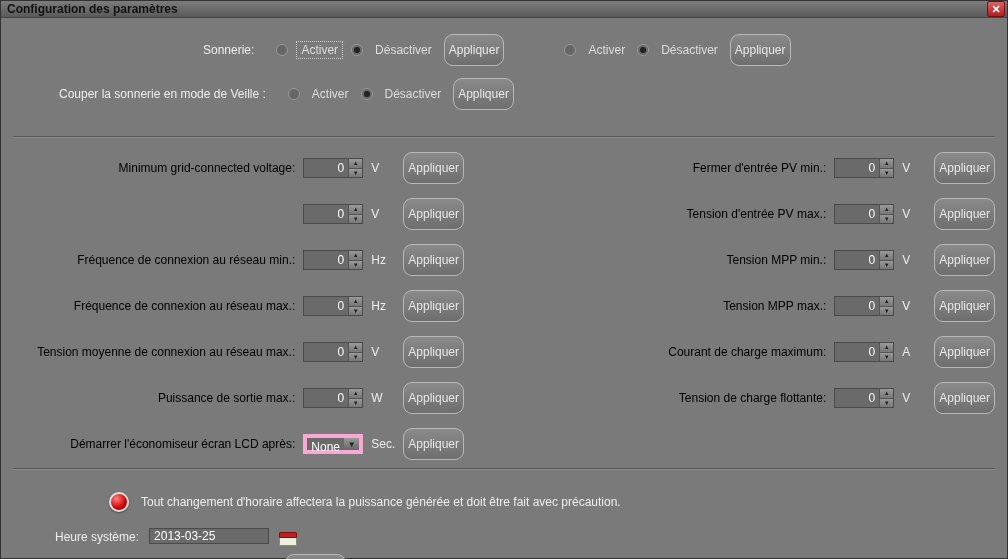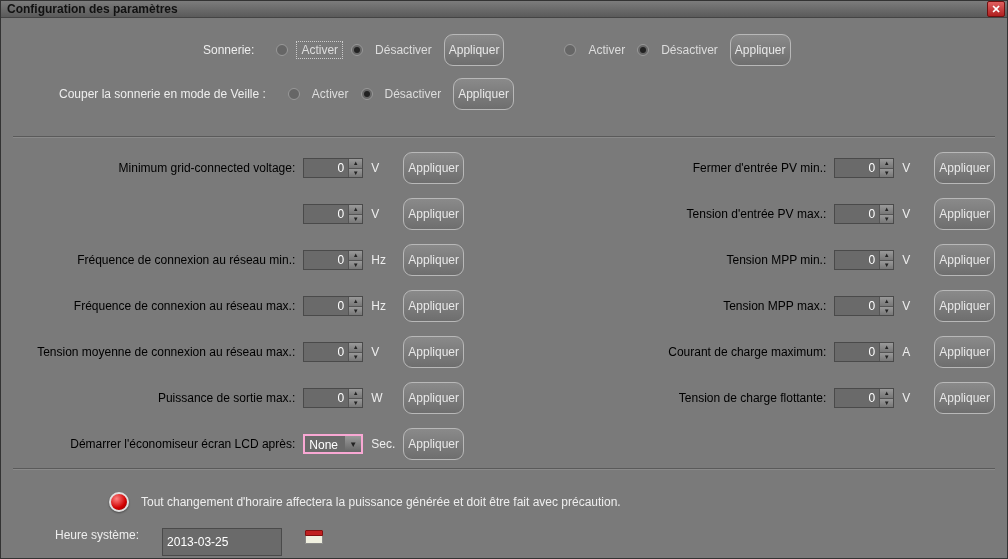--- a/index.html
+++ b/index.html
@@ -172,21 +172,21 @@
   .sp-up { border-bottom: 1px solid #555; }
   .unit {
     width: 24px;
     color: #eee;
   }
   .dropdown {
     width: 60px;
     height: 20px;
     display: flex;
     background: #6a6a6a;
-    border: 2px solid #f9a8d4;
+    border: 4px solid #f9a8d4;
   }
   .dropdown-val {
     flex: 1;
     padding: 2px 4px;
     color: #fff;
     background: #6a6a6a;
   }
   .dropdown-arrow {
     width: 16px;
     background: linear-gradient(to bottom, #999, #666);
@@ -211,28 +211,28 @@
   .warn-icon {
     width: 20px;
     height: 20px;
     border-radius: 50%;
     background: radial-gradient(circle at 35% 30%, #ff8080, #d00000 60%, #800000);
     border: 2px solid #e0e0e0;
     box-shadow: 0 1px 2px rgba(0,0,0,0.4);
   }
   .time-row {
     display: flex;
-    align-items: flex-start;
-    gap: 23px;
+    align-items: flex-end;
+    gap: 10px;
     padding-left: 42px;
     margin-bottom: 10px;
   }
   .text-input {
     width: 120px;
-    height: 28px;
+    height: 16px;
     background: #6a6a6a;
     border: 1px solid #4a4a4a;
     color: #fff;
     padding: 2px 4px;
     font-size: 12px;
   }
   .cal-icon {
     width: 16px;
     height: 14px;
     display: inline-block;

